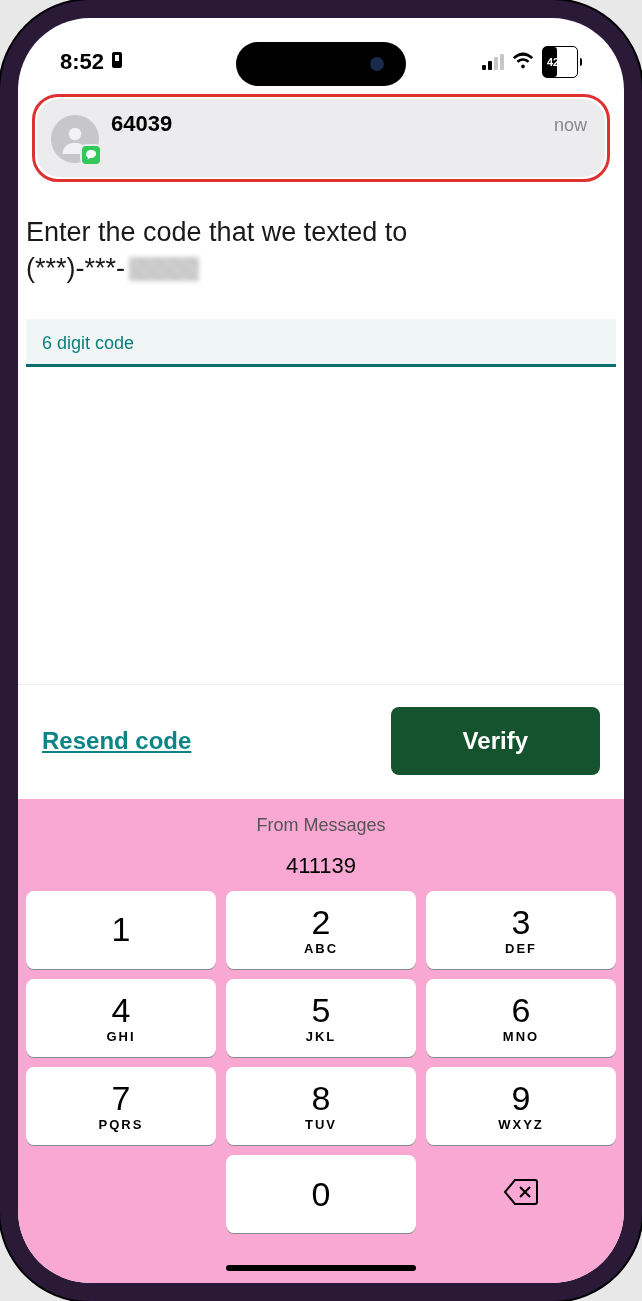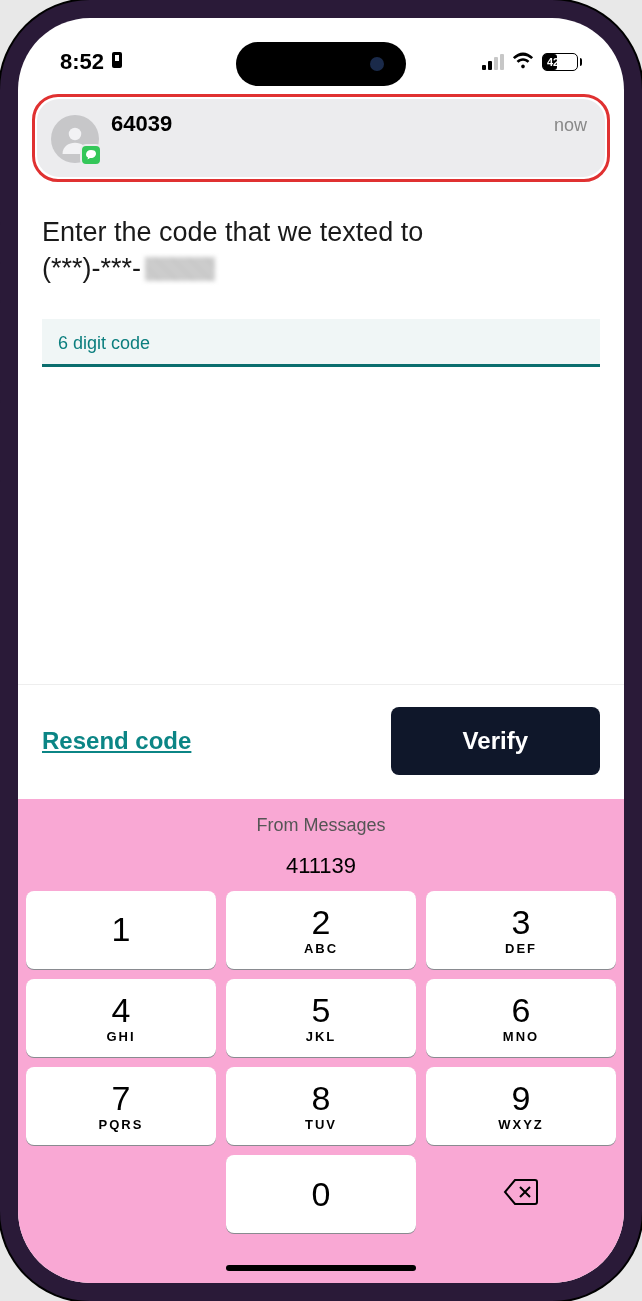--- a/index.html
+++ b/index.html
@@ -64,21 +64,21 @@
 }
 .status-left { display: flex; align-items: center; gap: 6px; }
 .status-right { display: flex; align-items: center; gap: 8px; }
 .cell-bars { display: flex; align-items: flex-end; gap: 2px; height: 16px; }
 .cell-bars span { width: 4px; background: #000; border-radius: 1px; }
 .cell-bars span:nth-child(1){height:30%} .cell-bars span:nth-child(2){height:55%}
 .cell-bars span:nth-child(3){height:80%;background:#c7c7c7} .cell-bars span:nth-child(4){height:100%;background:#c7c7c7}
 .wifi svg { width: 22px; height: 18px; }
 .battery { display:flex; align-items:center; gap:2px; }
 .battery-body {
-  width: 36px; height: 18px; border: 1.5px solid #000; border-radius: 5px;
+  width: 36px; height: 32px; border: 1.5px solid #000; border-radius: 5px;
   position: relative; display:flex; align-items:center;
 }
 .battery-fill { height:100%; background:#000; border-radius:3px; width:42%; display:flex;align-items:center;justify-content:center;}
 .battery-num { font-size:11px; font-weight:700; color:#fff; position:absolute; left:4px;}
 .battery-cap { width:2px; height:8px; background:#000; border-radius:0 2px 2px 0;}
 
 .notification-wrap {
   margin: 6px 14px 24px;
   position: relative;
   z-index: 40;
@@ -111,21 +111,21 @@
 }
 .app-badge svg { width:12px; height:12px; fill:#fff; }
 .notif-body { flex:1; }
 .notif-header { display:flex;justify-content:space-between;align-items:baseline;}
 .notif-sender { font-size:22px; font-weight:600; color:#000; }
 .notif-time { font-size:18px; color:#888; }
 .notif-msg { font-size:20px; color:#333; line-height:1.3; margin-top:2px; }
 
 .content {
   flex: 1;
-  padding: 0 24px;
+  padding: 0 8px;
   display: flex;
   flex-direction: column;
 }
 .prompt-text {
   font-size: 27px;
   font-weight: 500;
   color: #1a1a1a;
   line-height: 1.35;
   margin-top: 8px;
 }
@@ -147,21 +147,21 @@
 
 .action-row {
   display:flex; justify-content:space-between; align-items:center;
   padding: 22px 24px 24px;
   border-top: 1px solid #eee;
 }
 .resend {
   color:#0b8585; font-size:24px; font-weight:600;text-decoration:underline;
 }
 .verify-btn {
-  background:#0f172a; color:#fff; font-size:24px; font-weight:600;
+  background:#14532d; color:#fff; font-size:24px; font-weight:600;
   padding: 20px 72px; border-radius:8px; border:none;
 }
 
 .keyboard {
   background:#f9a8d4;
   padding: 10px 8px 50px;
 }
 .kb-suggestion {
   text-align:center; padding: 6px 0 12px;
   font-size:18px; color:#555;

